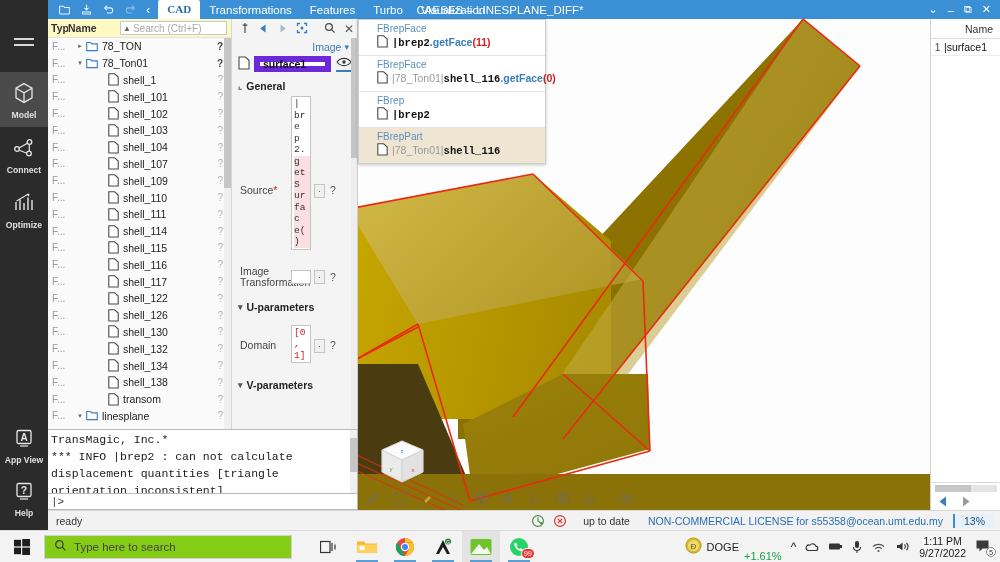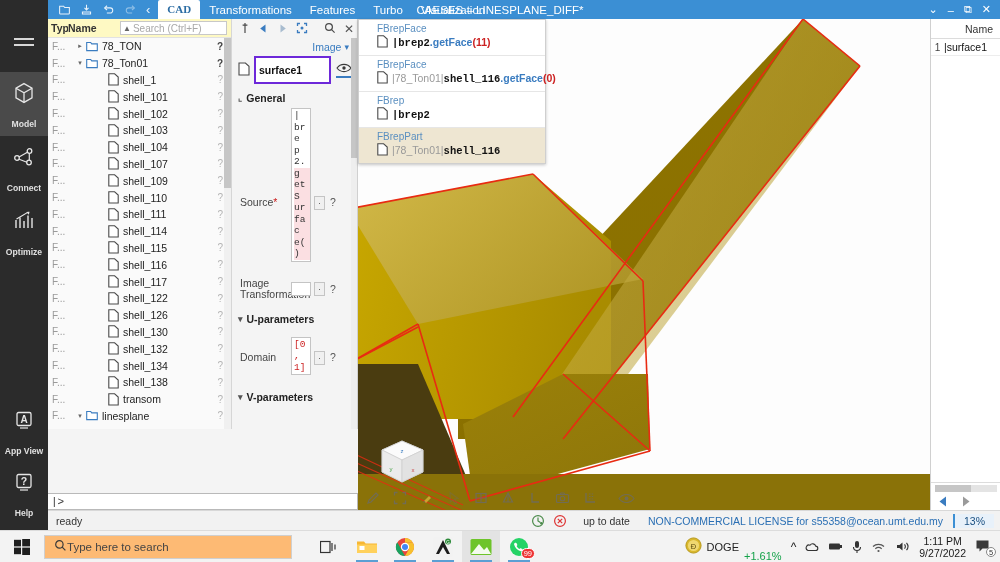--- a/index.html
+++ b/index.html
@@ -41,21 +41,21 @@
   
   .rail {
     position: absolute; left: 0; top: 19px; width: 48px; height: 511px;
     background: #2b2b2b; display: flex; flex-direction: column; align-items: center;
   }
   .rail-burger { margin-top: 15px; cursor: pointer; }
   .rail-burger div { width: 20px; height: 2px; background: #d8d8d8; margin: 4px 0; }
   .rail-item {
     width: 48px; padding: 9px 0 7px 0; display: flex; flex-direction: column;
     align-items: center; color: #e0e0e0; font-size: 8.6px; font-weight: bold;
-    cursor: pointer; gap: 12px;
+    cursor: pointer; gap: 3px;
   }
   .rail-item.active { background: #4a4a4a; }
   .rail-spacer { flex: 1 1 auto; }
 
   
   .body-bg {
     position: absolute; left: 48px; top: 19px; width: 952px; height: 491px;
     background: #f4f4f4;
   }
 
@@ -124,21 +124,21 @@
   .prop-toolbar .ic.gray { color: #9fb6cc; }
   .prop-toolbar .spacer { flex: 1; }
   .prop-toolbar .x { color: #555; font-size: 12px; cursor: pointer; }
   .prop-imagerow {
     display: flex; justify-content: flex-end; align-items: center; gap: 3px;
     padding-right: 8px; height: 15px; color: #3a7cc0; font-size: 10.5px;
     cursor: pointer;
   }
   .prop-namerow { display: flex; align-items: center; gap: 4px; padding: 2px 4px 4px 6px; }
   .prop-namefield {
-    flex: 1; height: 28px; border: 2px solid #6d28d9; background: #fff;
+    flex: 1; height: 16px; border: 6px solid #6d28d9; background: #fff;
     font-size: 10.5px; font-weight: bold; color: #111; padding-left: 3px;
     display: flex; align-items: center; text-align: center;
   }
   .prop-eye { width: 18px; display: flex; flex-direction: column; align-items: center; cursor: pointer; }
   .prop-eye .bar { width: 16px; height: 2px; background: #3a7cc0; margin-top: 1px; }
   .sec-head {
     display: flex; align-items: center; gap: 4px; padding: 4px 0 4px 6px;
     font-weight: bold; font-size: 10.5px; color: #222; cursor: pointer;
   }
   .sec-head .chev { color: #555; font-size: 9px; }
@@ -228,22 +228,22 @@
   }
 
   
   .taskbar {
     position: absolute; left: 0; top: 530px; width: 1000px; height: 32px;
     background: #f3f3f3; display: flex; align-items: center;
     border-top: 1px solid #dcdcdc;
   }
   .start { width: 44px; display: flex; justify-content: center; cursor: pointer; }
   .searchbox {
-    width: 248px; height: 24px; background: #fdba74; border: 1px solid #cfcfcf;
-    display: flex; align-items: center; padding-left: 9px;
+    width: 248px; height: 24px; background: #84cc16; border: 1px solid #cfcfcf;
+    display: flex; align-items: center; gap: 7px; padding-left: 9px;
     font-size: 11.5px; color: #444; cursor: text;
   }
   .tb-gap { width: 18px; }
   .tb-app { width: 38px; height: 32px; display: flex; align-items: center; justify-content: center;
             position: relative; cursor: pointer; }
   .tb-app.active { background: #e3e3e3; }
   .tb-app .underline { position: absolute; bottom: 1px; width: 22px; height: 2px; background: #5a9fd4; }
   .tray { margin-left: auto; display: flex; align-items: center; gap: 9px; padding-right: 8px; font-size: 11px; color: #222; }
   .doge { display: flex; align-items: center; gap: 5px; }
   .doge .pct { color: #15a24a; font-weight: normal; margin-top: 18px; }
@@ -653,20 +653,31 @@
           </span>
           <span>linesplane</span>
           <span class="tcol-q">?</span>
         </div>
       </div>
     <div class="tscroll">
         <div class="thumb"></div>
       </div>
   </div>
 
+  <div class="console">
+    <div id="console-lines">
+        <div>TransMagic, Inc.*</div>
+        <div>*** INFO |brep2 : can not calculate</div>
+        <div>displacement quantities [triangle</div>
+        <div>orientation inconsistent]</div>
+      </div>
+    <div class="cscroll">
+        <div class="thumb"></div>
+      </div>
+  </div>
   <div class="console-prompt">|&gt;</div>
 
   <div class="proppanel">
     <div class="prop-toolbar">
       <span class="ic">
         <svg width="10" height="12" viewBox="0 0 10 12">
             <path d="M5 1v10M2.6 3.2h4.8" stroke="#4a4a4a" stroke-width="1.2" fill="none"></path>
           </svg>
       </span>
       <span class="ic">

